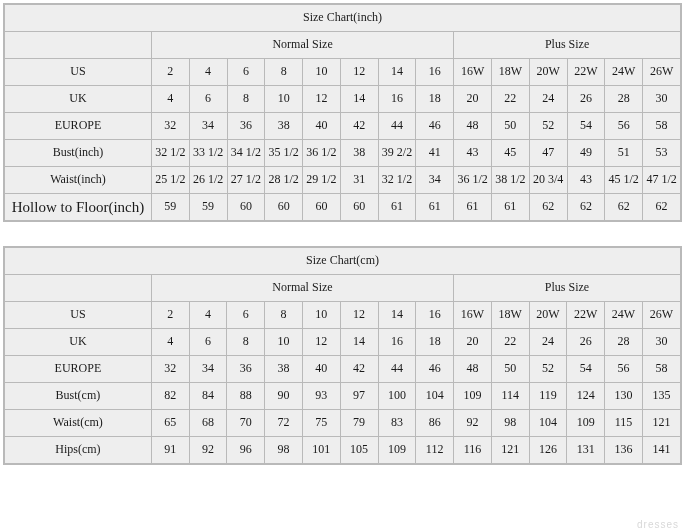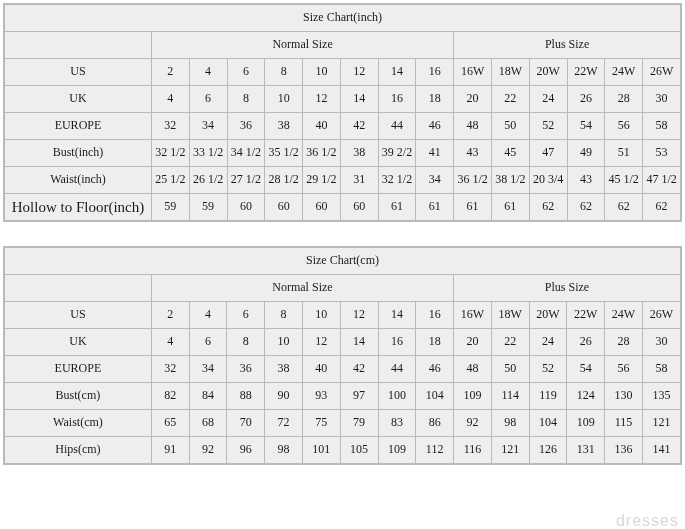--- a/index.html
+++ b/index.html
@@ -74,21 +74,21 @@
   }
   td.blank {
     background: #eeeeee;
   }
   .col-label { width: 140px; }
   .col-data { width: 36px; }
   .watermark {
     position: absolute;
     right: 6px;
     bottom: 2px;
-    font-size: 16px;
+    font-size: 10px;
     color: #d8d8d8;
     letter-spacing: 1px;
     font-family: "Liberation Sans", sans-serif;
   }
 </style>
 </head>
 <body>
 
 <div class="page">
 

